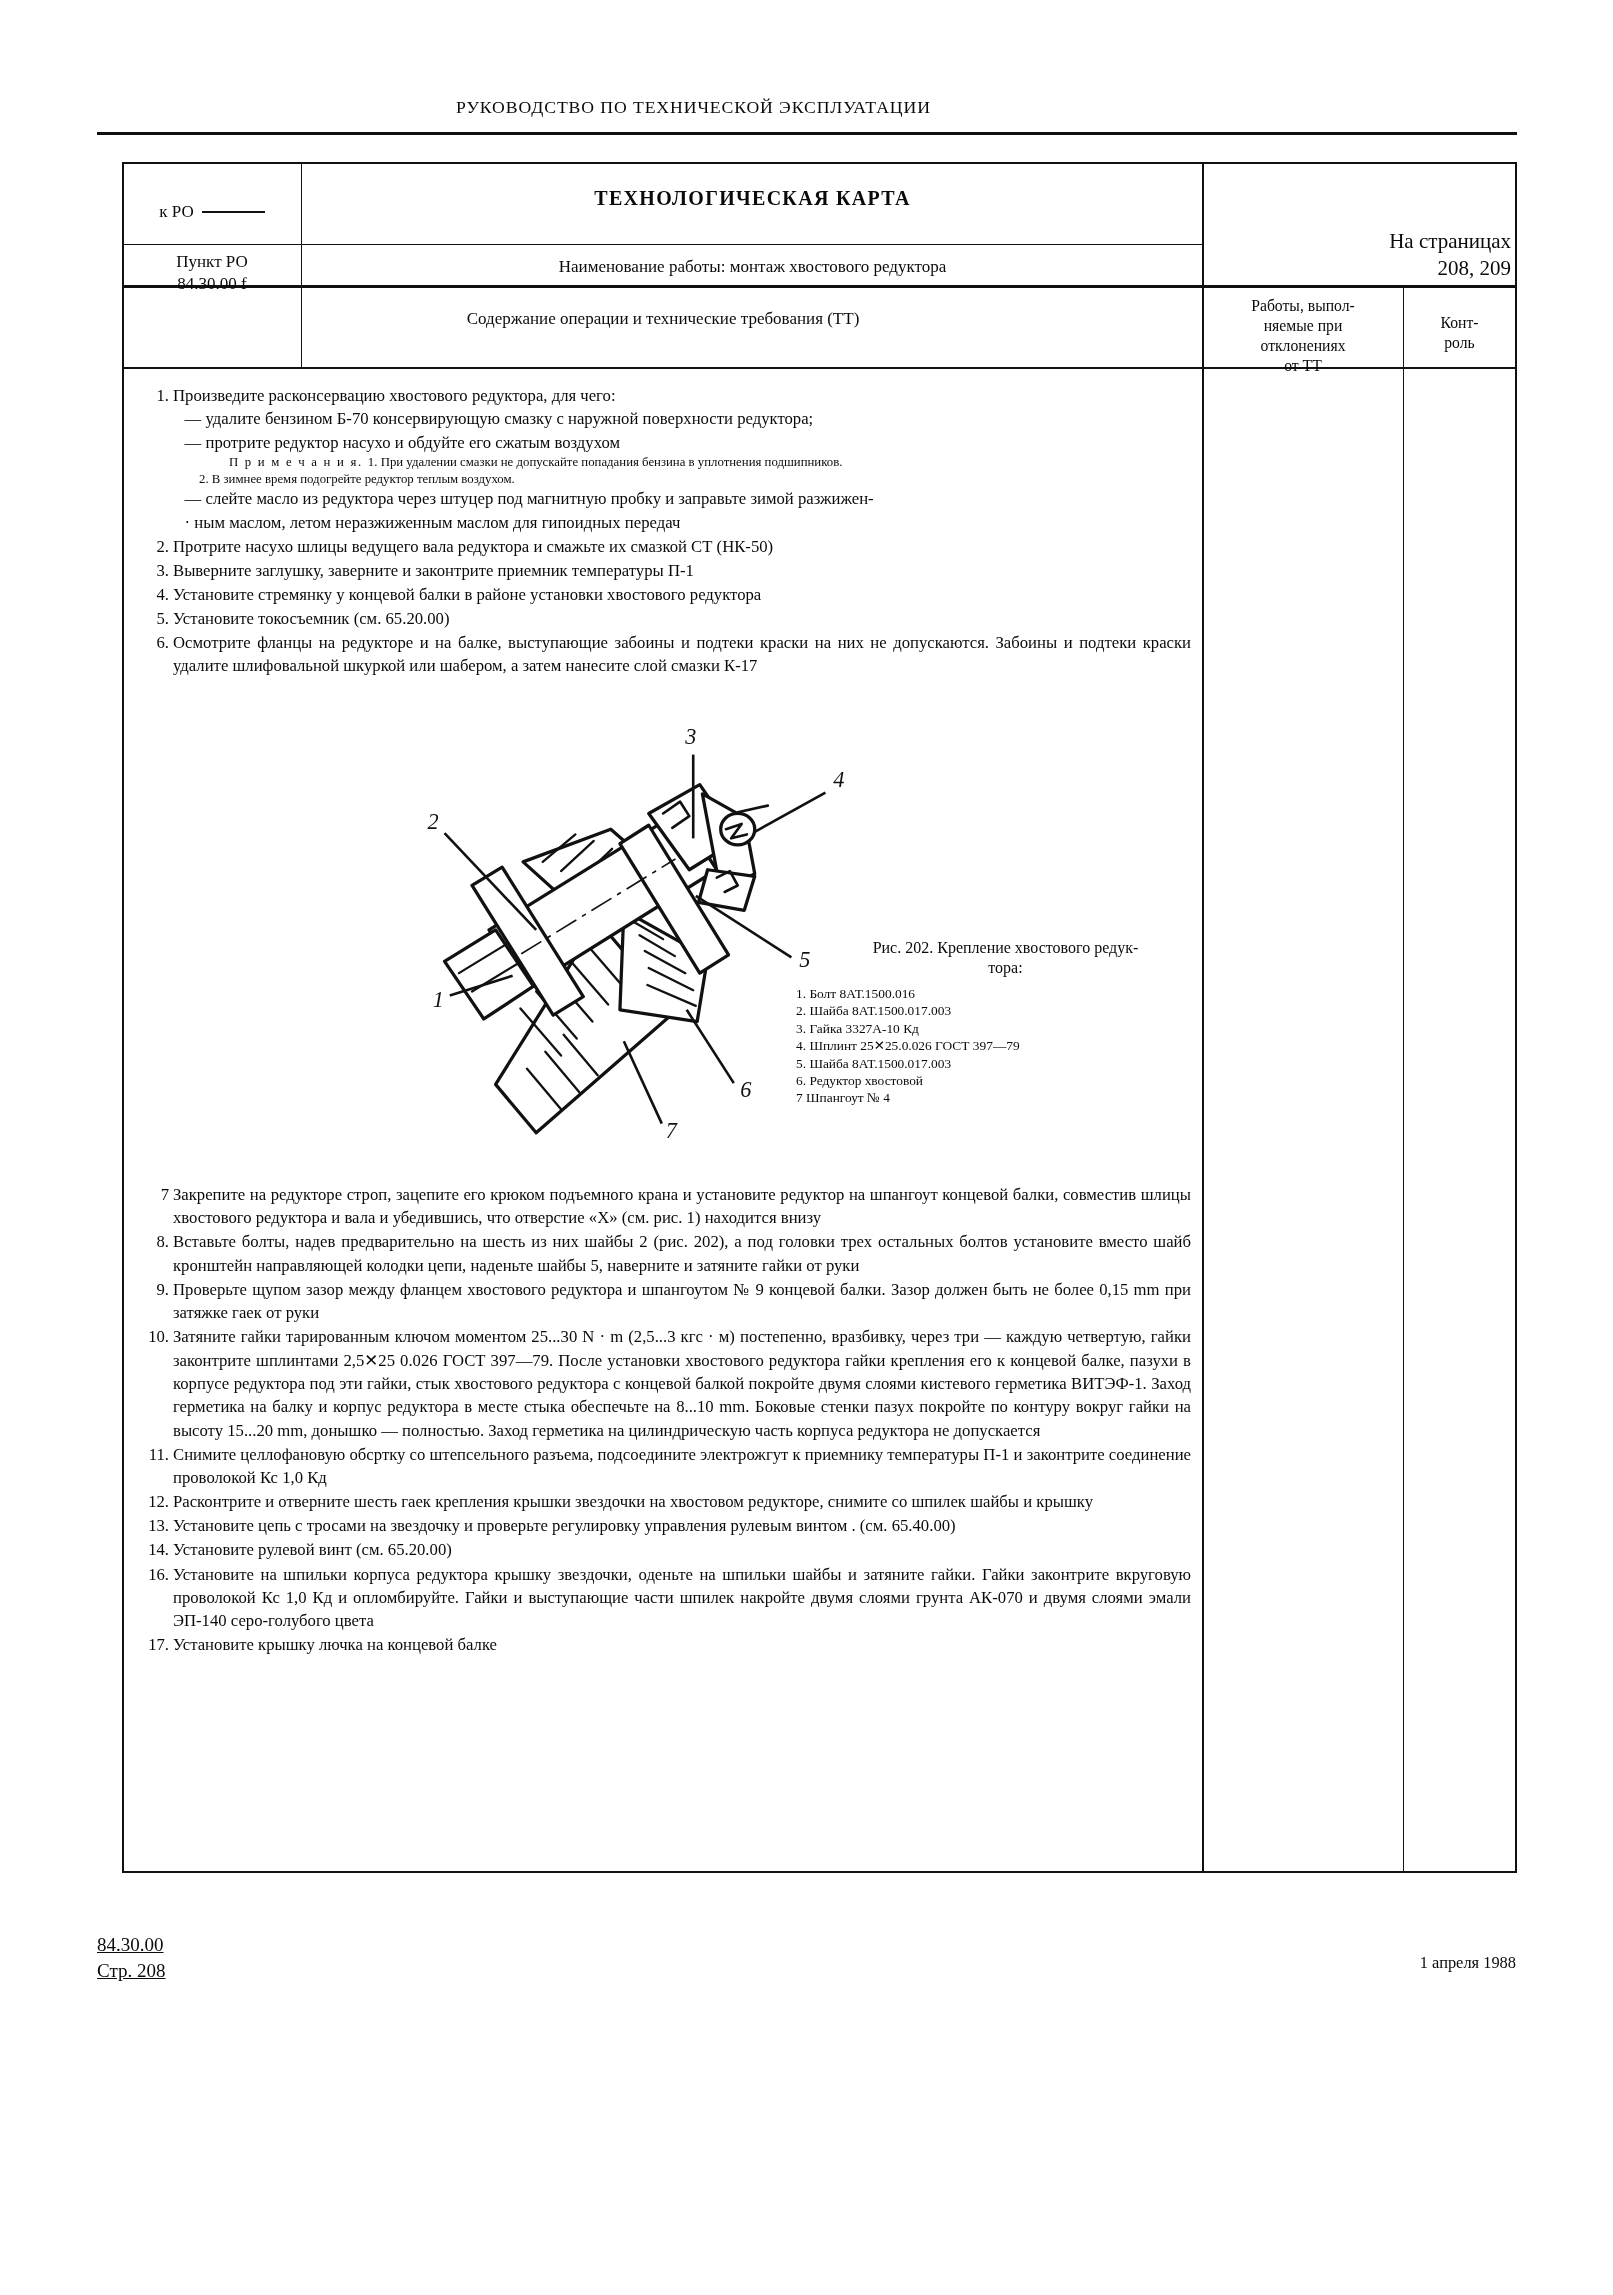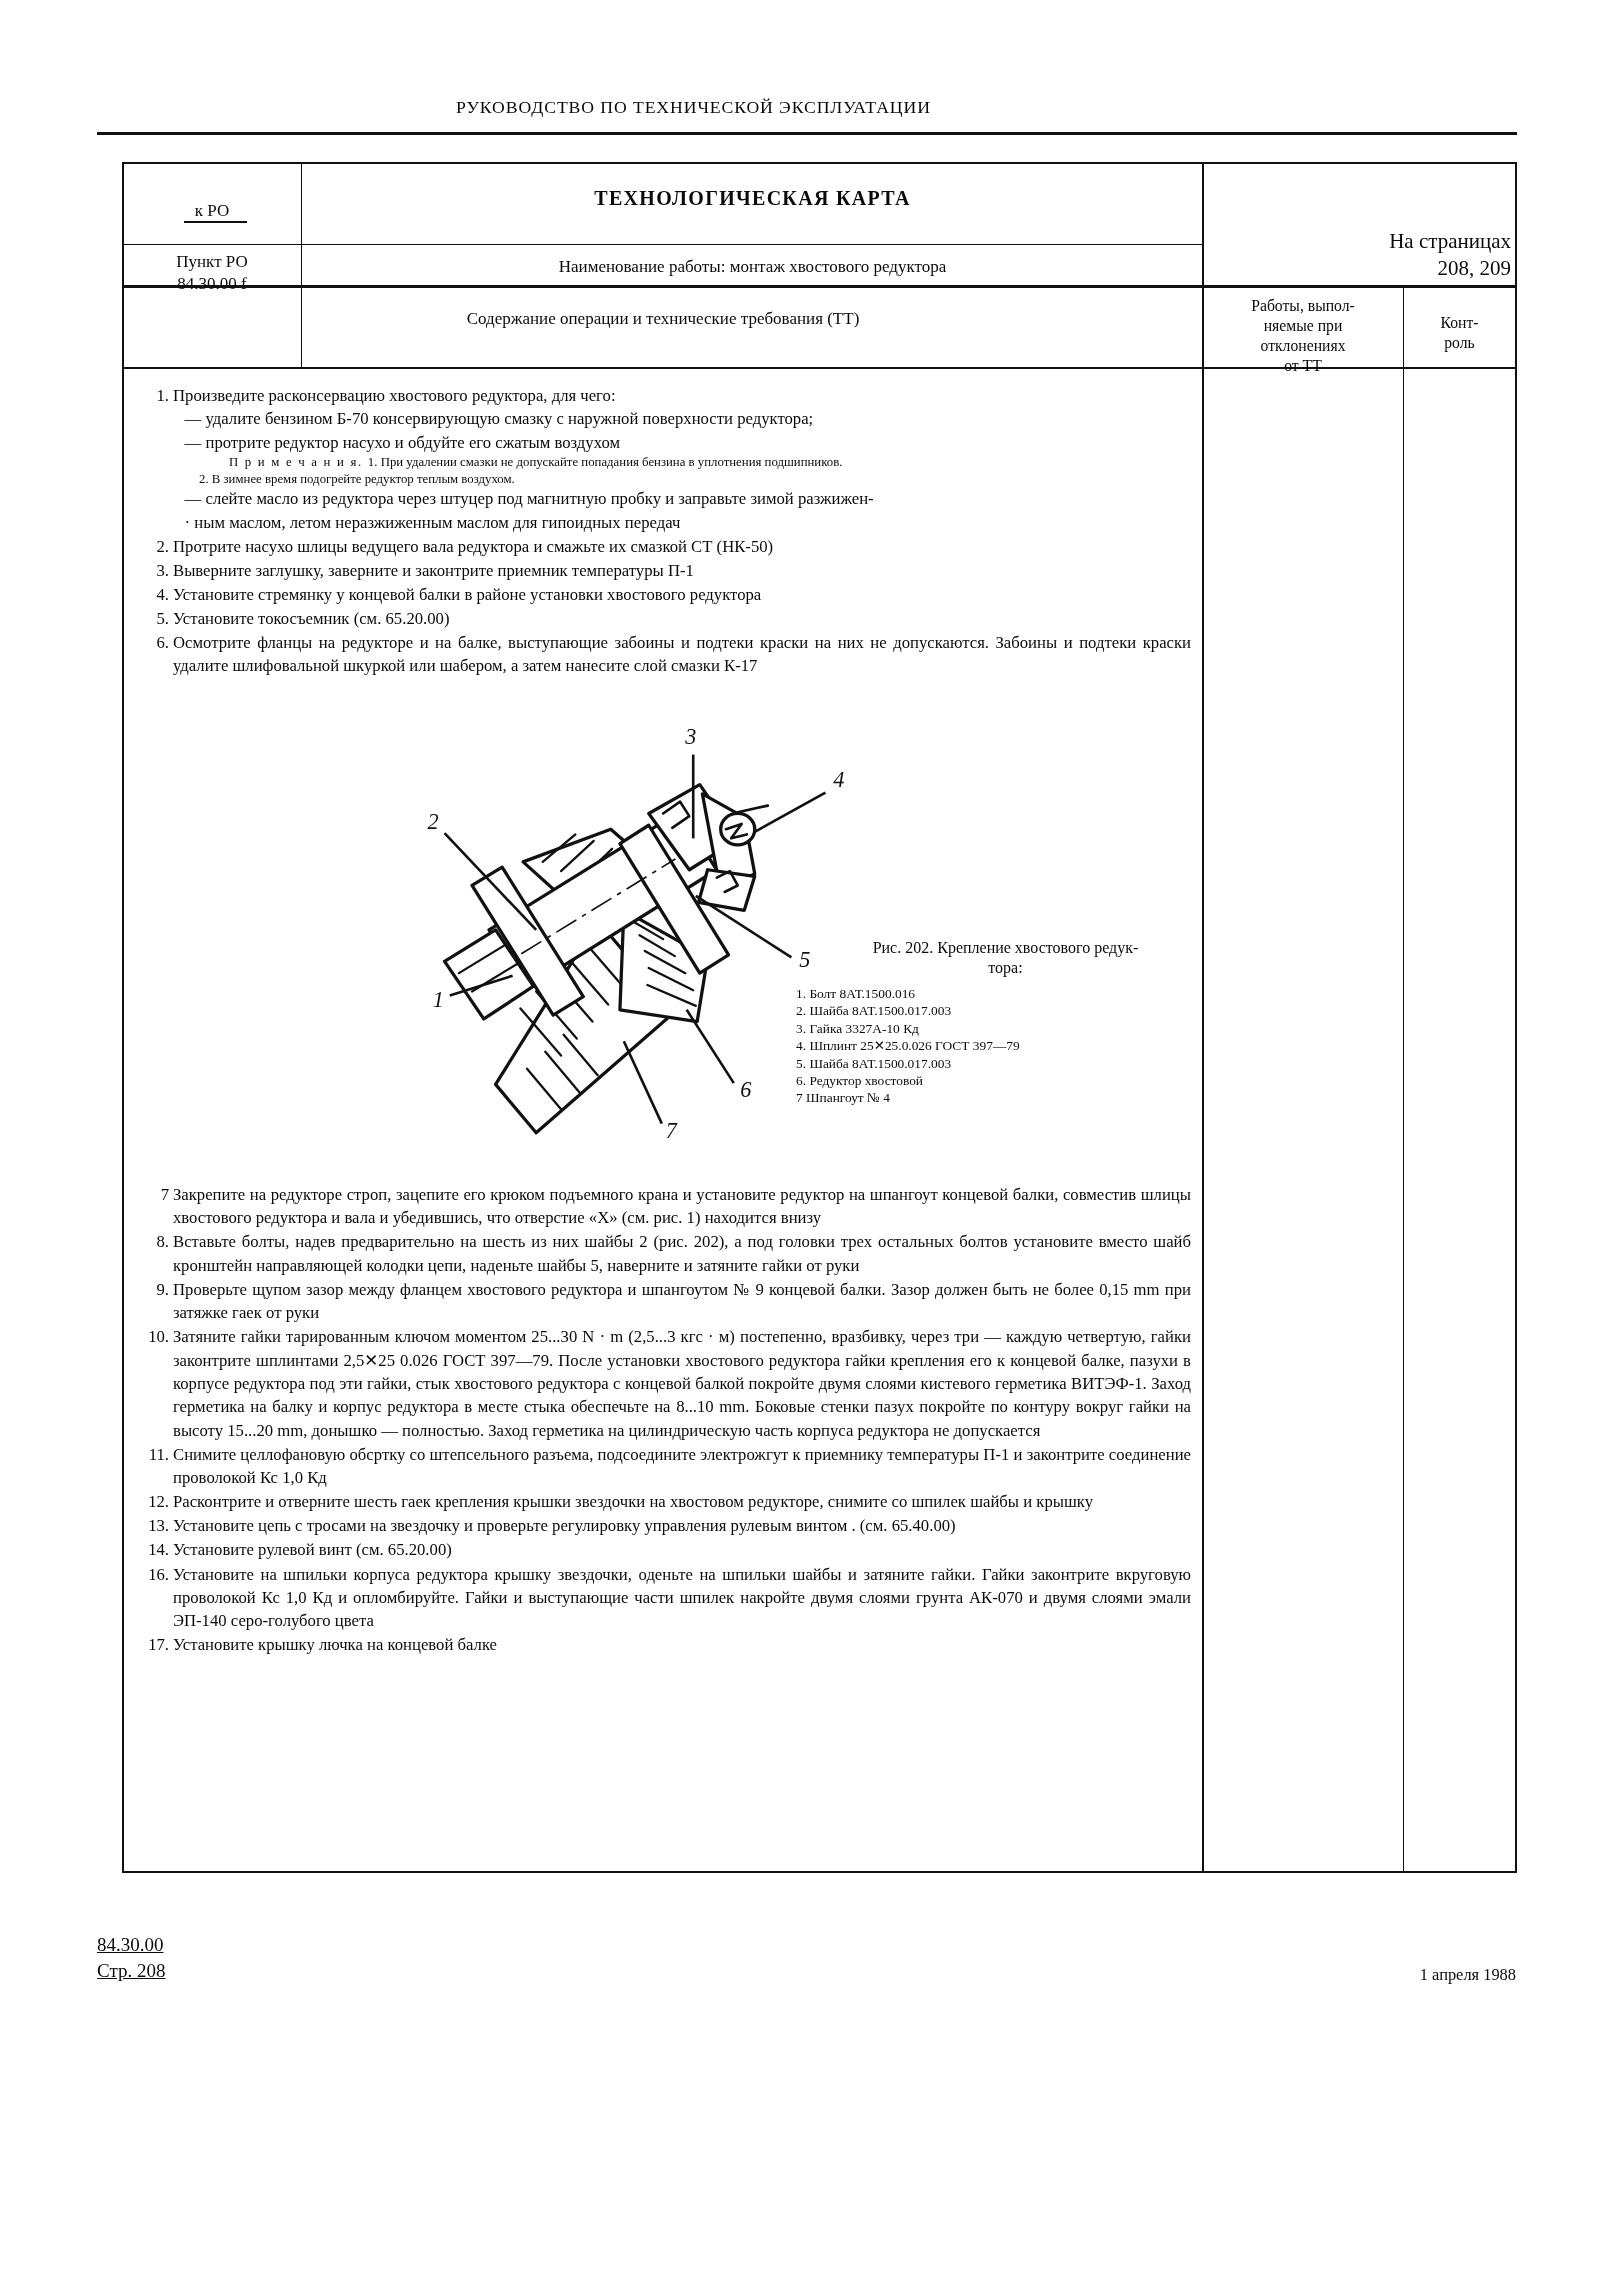--- a/index.html
+++ b/index.html
@@ -33,21 +33,21 @@
   .v-c{position:absolute;left:1403px;top:285px;width:1.3px;height:1588px;background:#111;}
 
   
   .h-1{position:absolute;left:122px;top:244px;width:1081px;height:1.3px;background:#111;}
   .h-2{position:absolute;left:122px;top:285px;width:1395px;height:2.6px;background:#111;}
   .h-3{position:absolute;left:122px;top:367px;width:1395px;height:2px;background:#111;}
 
   
   .c-kro{
     position:absolute;left:128px;top:183px;width:168px;height:58px;
-    display:flex;align-items:center;justify-content:center;font-size:17px;flex-direction:column;
+    display:flex;align-items:center;justify-content:center;font-size:17px;
   }
   .kro-line{display:inline-block;width:63px;height:2px;background:#111;margin-left:7.9px;vertical-align:2.6px;}
   .c-punkt{
     position:absolute;left:128px;top:251px;width:168px;height:52px;
     text-align:center;font-size:17px;line-height:1.32;
   }
   .c-tk{
     position:absolute;left:308px;top:187px;width:889px;
     text-align:center;font-size:20px;font-weight:bold;letter-spacing:1.3px;
   }
@@ -108,21 +108,21 @@
   .body-col2{
     position:absolute;left:143px;top:1183px;width:1048px;
     font-size:16.7px;line-height:1.40;
   }
 
   
   .foot-l{
     position:absolute;left:97px;top:1932px;font-size:19px;line-height:1.38;text-decoration:underline;
   }
   .foot-r{
-    position:absolute;right:97px;top:1953px;font-size:16.4px;text-align:right;margin-top:12px;
+    position:absolute;right:97px;top:1953px;font-size:16.4px;text-align:right;
   }
 </style>
 </head>
 <body>
 
 <div class="page">
 
   <div class="runhead">РУКОВОДСТВО ПО ТЕХНИЧЕСКОЙ ЭКСПЛУАТАЦИИ</div>
   <div class="rule-top"></div>
 

